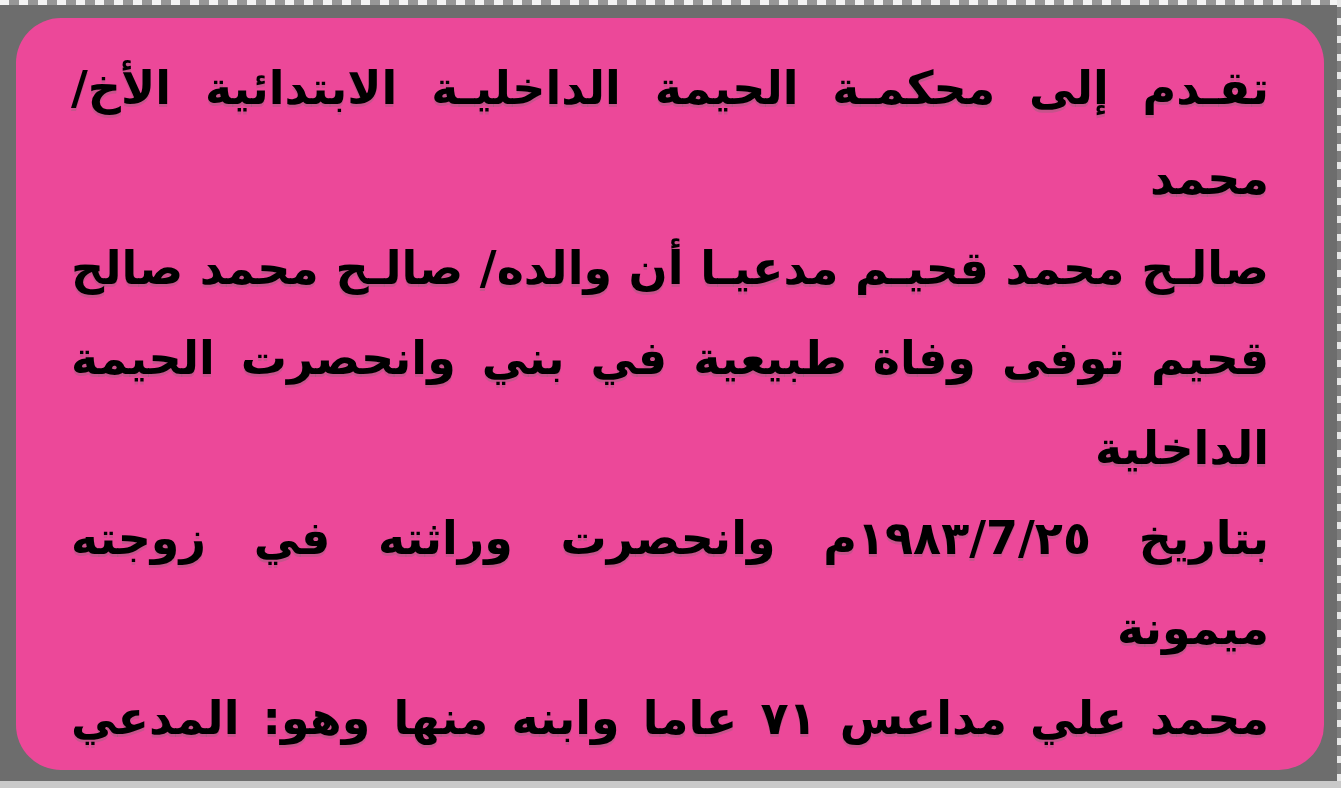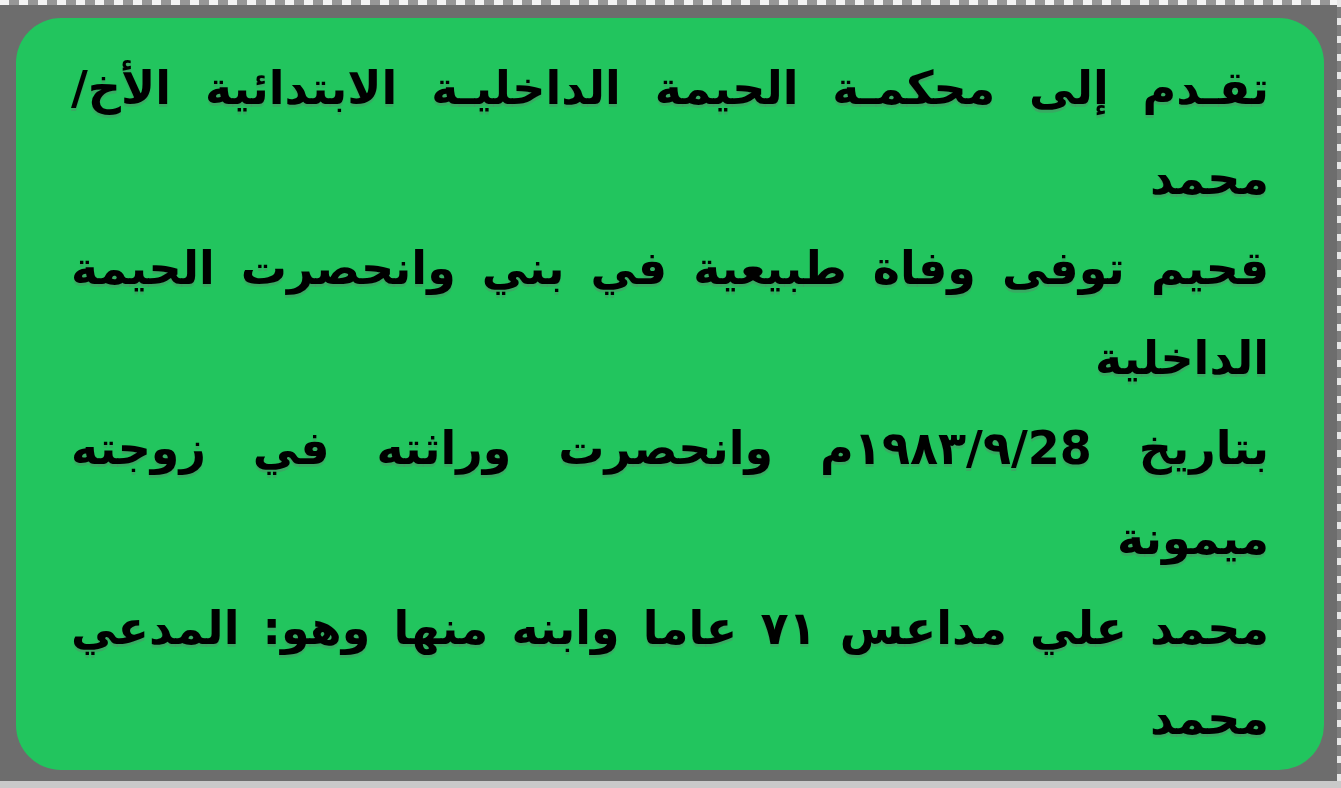--- a/index.html
+++ b/index.html
@@ -39,21 +39,21 @@
     height: 7px;
     background: #c9c9c9;
   }
   
   .notice-box {
     position: absolute;
     left: 16px;
     top: 18px;
     width: 1308px;
     height: 752px;
-    background: #22c55e;
+    background: #ec4899;
     border-radius: 45px;
     box-sizing: border-box;
     padding: 25px 55px 0 55px;
   }
   .notice-text {
     direction: rtl;
     color: #000000;
     font-weight: bold;
     font-size: 46px;
   }
@@ -71,20 +71,21 @@
 
 <div class="page">
 
   <div class="cut-line-top"></div>
   <div class="cut-line-right"></div>
   <div class="bottom-strip"></div>
 
   <div class="notice-box">
     <div class="notice-text" dir="rtl" lang="ar">
       <div class="notice-line">تقـدم إلى محكمـة الحيمة الداخليـة الابتدائية الأخ/ محمد</div>
+      <div class="notice-line">صالـح محمد قحيـم مدعيـا أن والده/ صالـح محمد صالح</div>
       <div class="notice-line">قحيم توفى وفاة طبيعية في بني وانحصرت الحيمة الداخلية</div>
-      <div class="notice-line">بتاريخ ١٩٨٣/٩/28م وانحصرت وراثته في زوجته ميمونة</div>
+      <div class="notice-line">بتاريخ ١٩٨٣/7/٢٥م وانحصرت وراثته في زوجته ميمونة</div>
       <div class="notice-line">محمد علي مداعس ٧١ عاما وابنه منها وهو: المدعي محمد</div>
 
     </div>
   </div>
 
 </div>
 
 </body></html>

